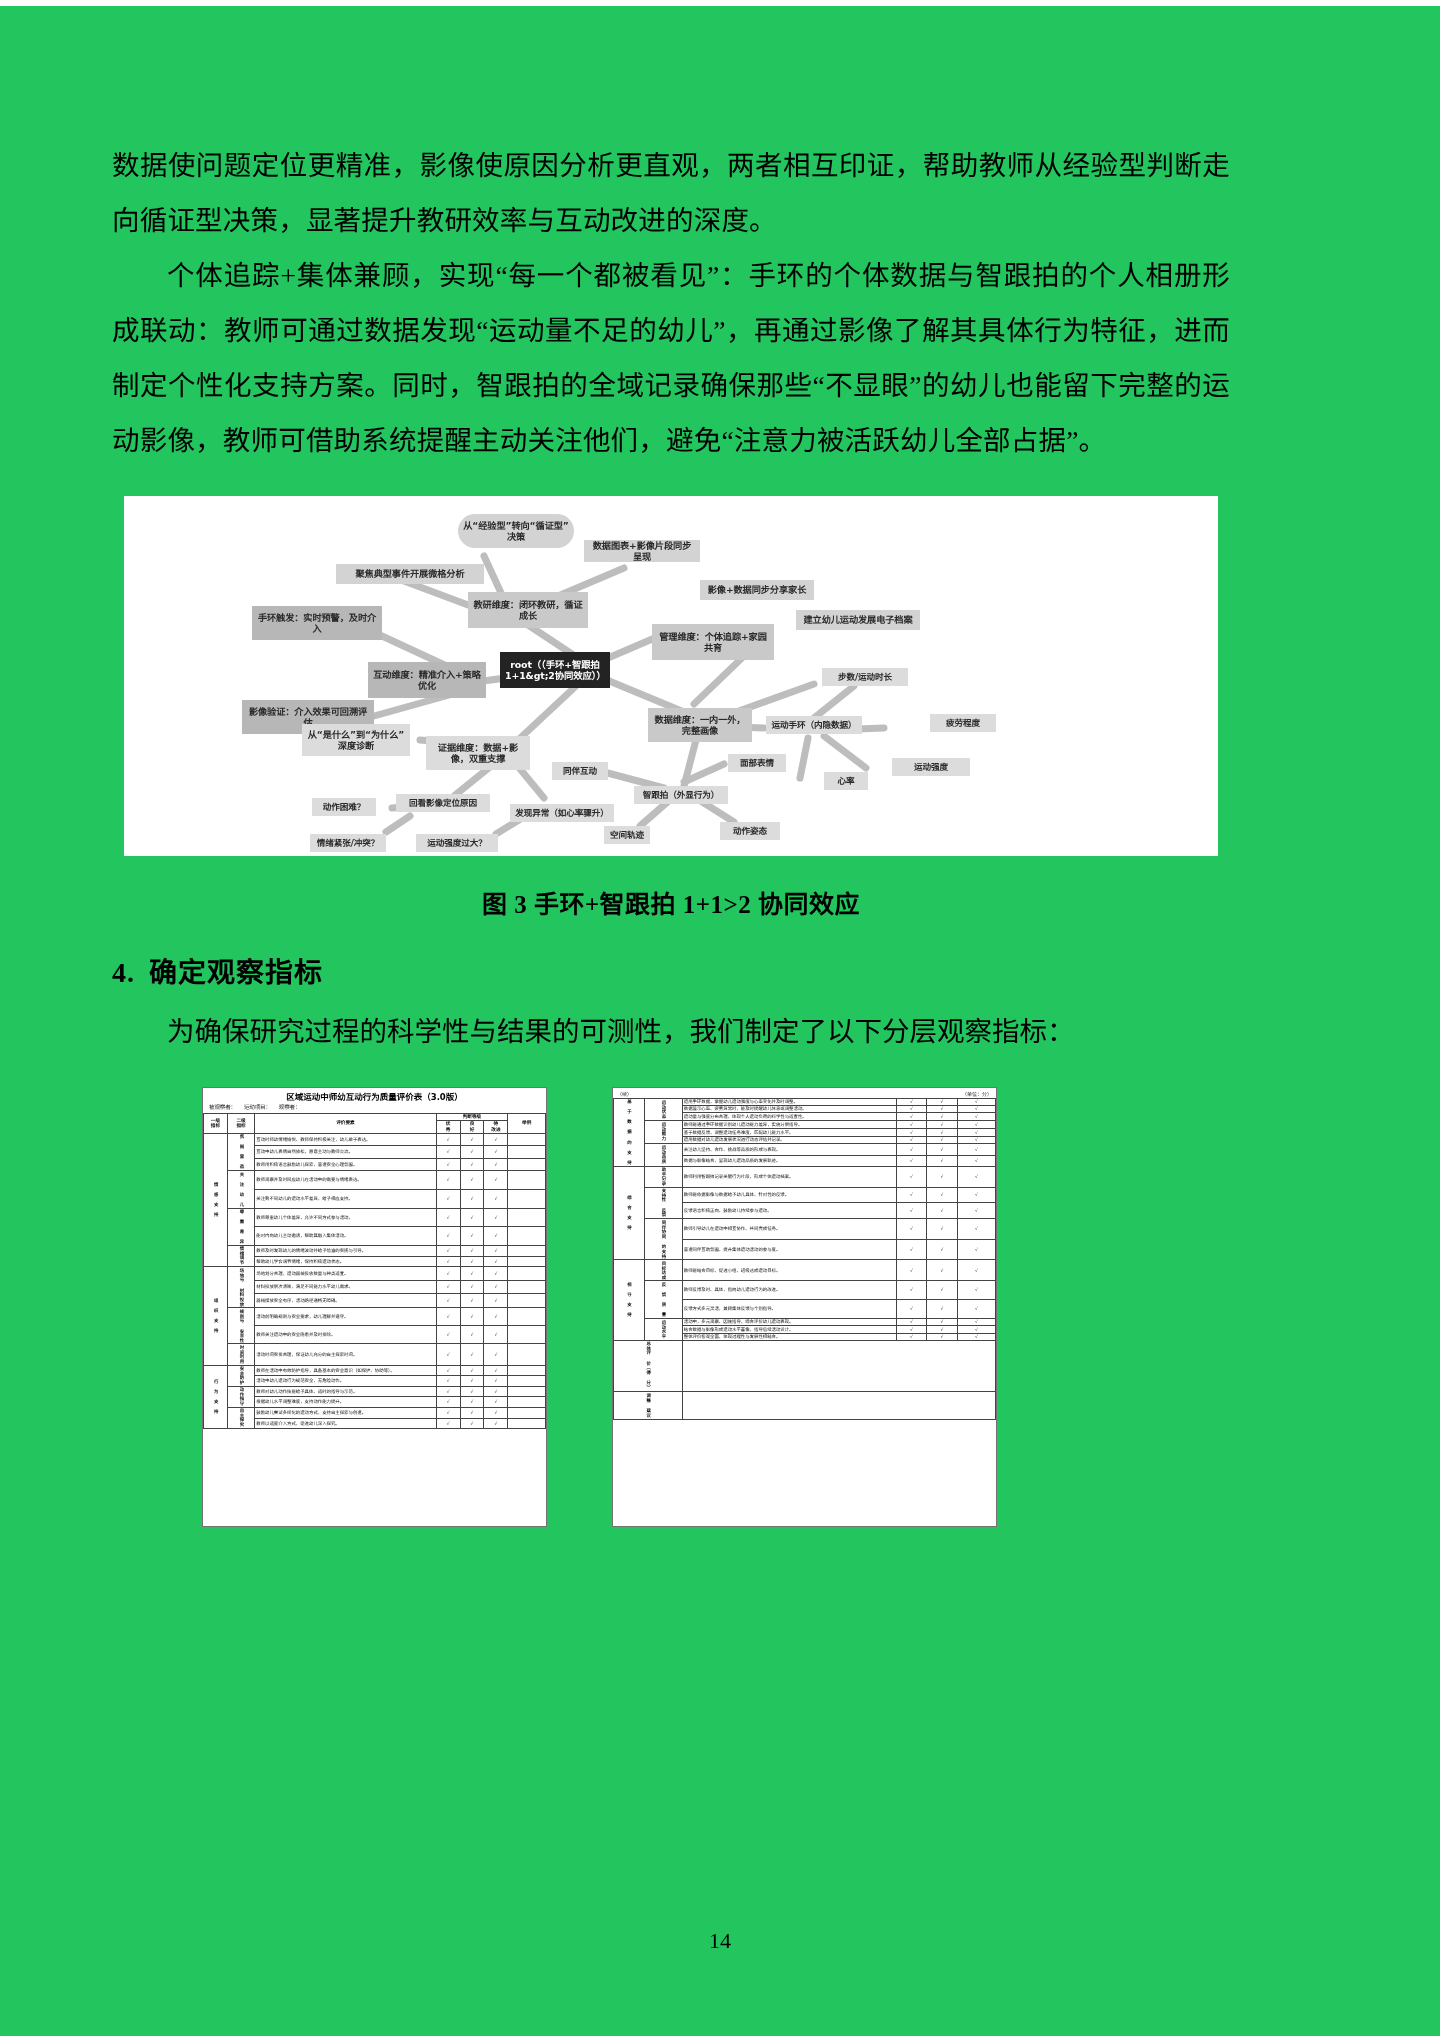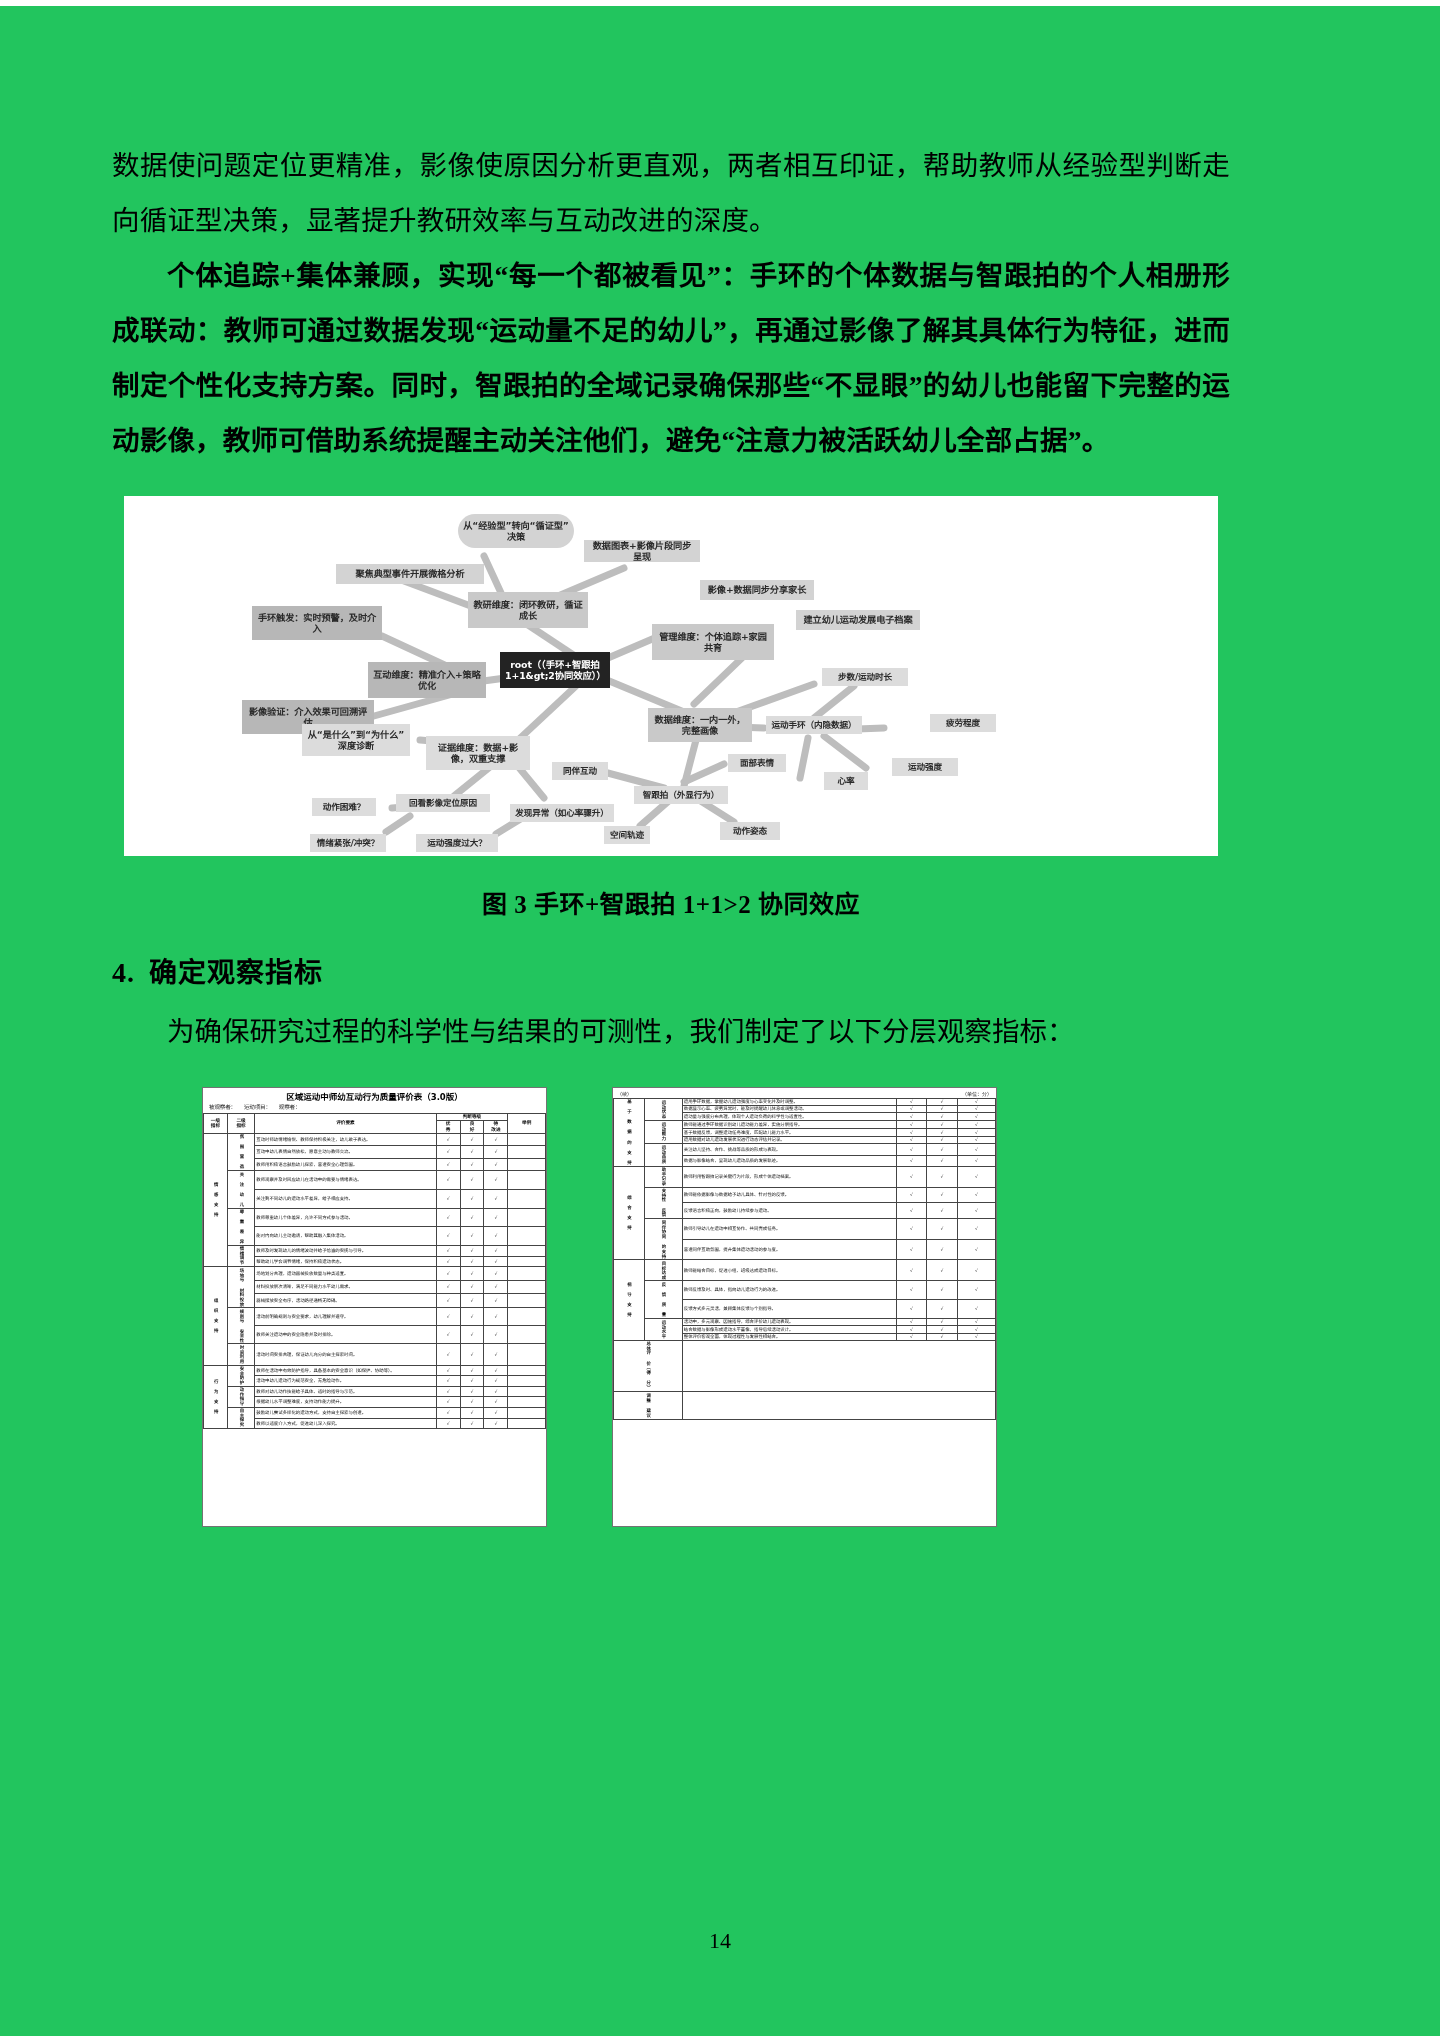--- a/index.html
+++ b/index.html
@@ -30,21 +30,21 @@
   .para {
     font-size: 27.5px;
     line-height: 55px;
     text-align: justify;
     text-justify: inter-ideograph;
     letter-spacing: 0.2px;
     margin: 0;
   }
   .para.indent { text-indent: 2em; }
   .p1 { margin-top: 132px; }
-  .p2 { margin-top: 0px; font-weight: bold; }
+  .p2 { margin-top: 0px; }
 
   
   .figure-wrap {
     position: relative;
     margin-top: 28px;
     height: 370px;
   }
   .mindmap {
     position: absolute;
     left: 12px;
@@ -265,21 +265,21 @@
         <div class="node dark" style="left:376px;top:156px;width:110px;height:36px;">root（（手环+智跟拍 1+1&amp;gt;2协同效应））</div>
 
         <div class="node" style="left:524px;top:212px;width:104px;height:34px;">数据维度：一内一外，完整画像</div>
 
         <div class="node lighter small" style="left:698px;top:172px;width:86px;height:18px;">步数/运动时长</div>
 
         <div class="node lighter small" style="left:806px;top:218px;width:66px;height:18px;">疲劳程度</div>
 
         <div class="node lighter small" style="left:642px;top:220px;width:96px;height:18px;">运动手环（内隐数据）</div>
 
-        <div class="node lighter small" style="left:768px;top:262px;width:66px;height:18px;">运动强度</div>
+        <div class="node lighter small" style="left:768px;top:262px;width:78px;height:18px;">运动强度</div>
 
         <div class="node lighter small" style="left:700px;top:276px;width:44px;height:18px;">心率</div>
 
         <div class="node lighter small" style="left:604px;top:258px;width:58px;height:18px;">面部表情</div>
 
         <div class="node lighter small" style="left:428px;top:266px;width:56px;height:18px;">同伴互动</div>
 
         <div class="node lighter small" style="left:510px;top:290px;width:94px;height:18px;">智跟拍（外显行为）</div>
 
         <div class="node lighter small" style="left:480px;top:330px;width:46px;height:18px;">空间轨迹</div>

